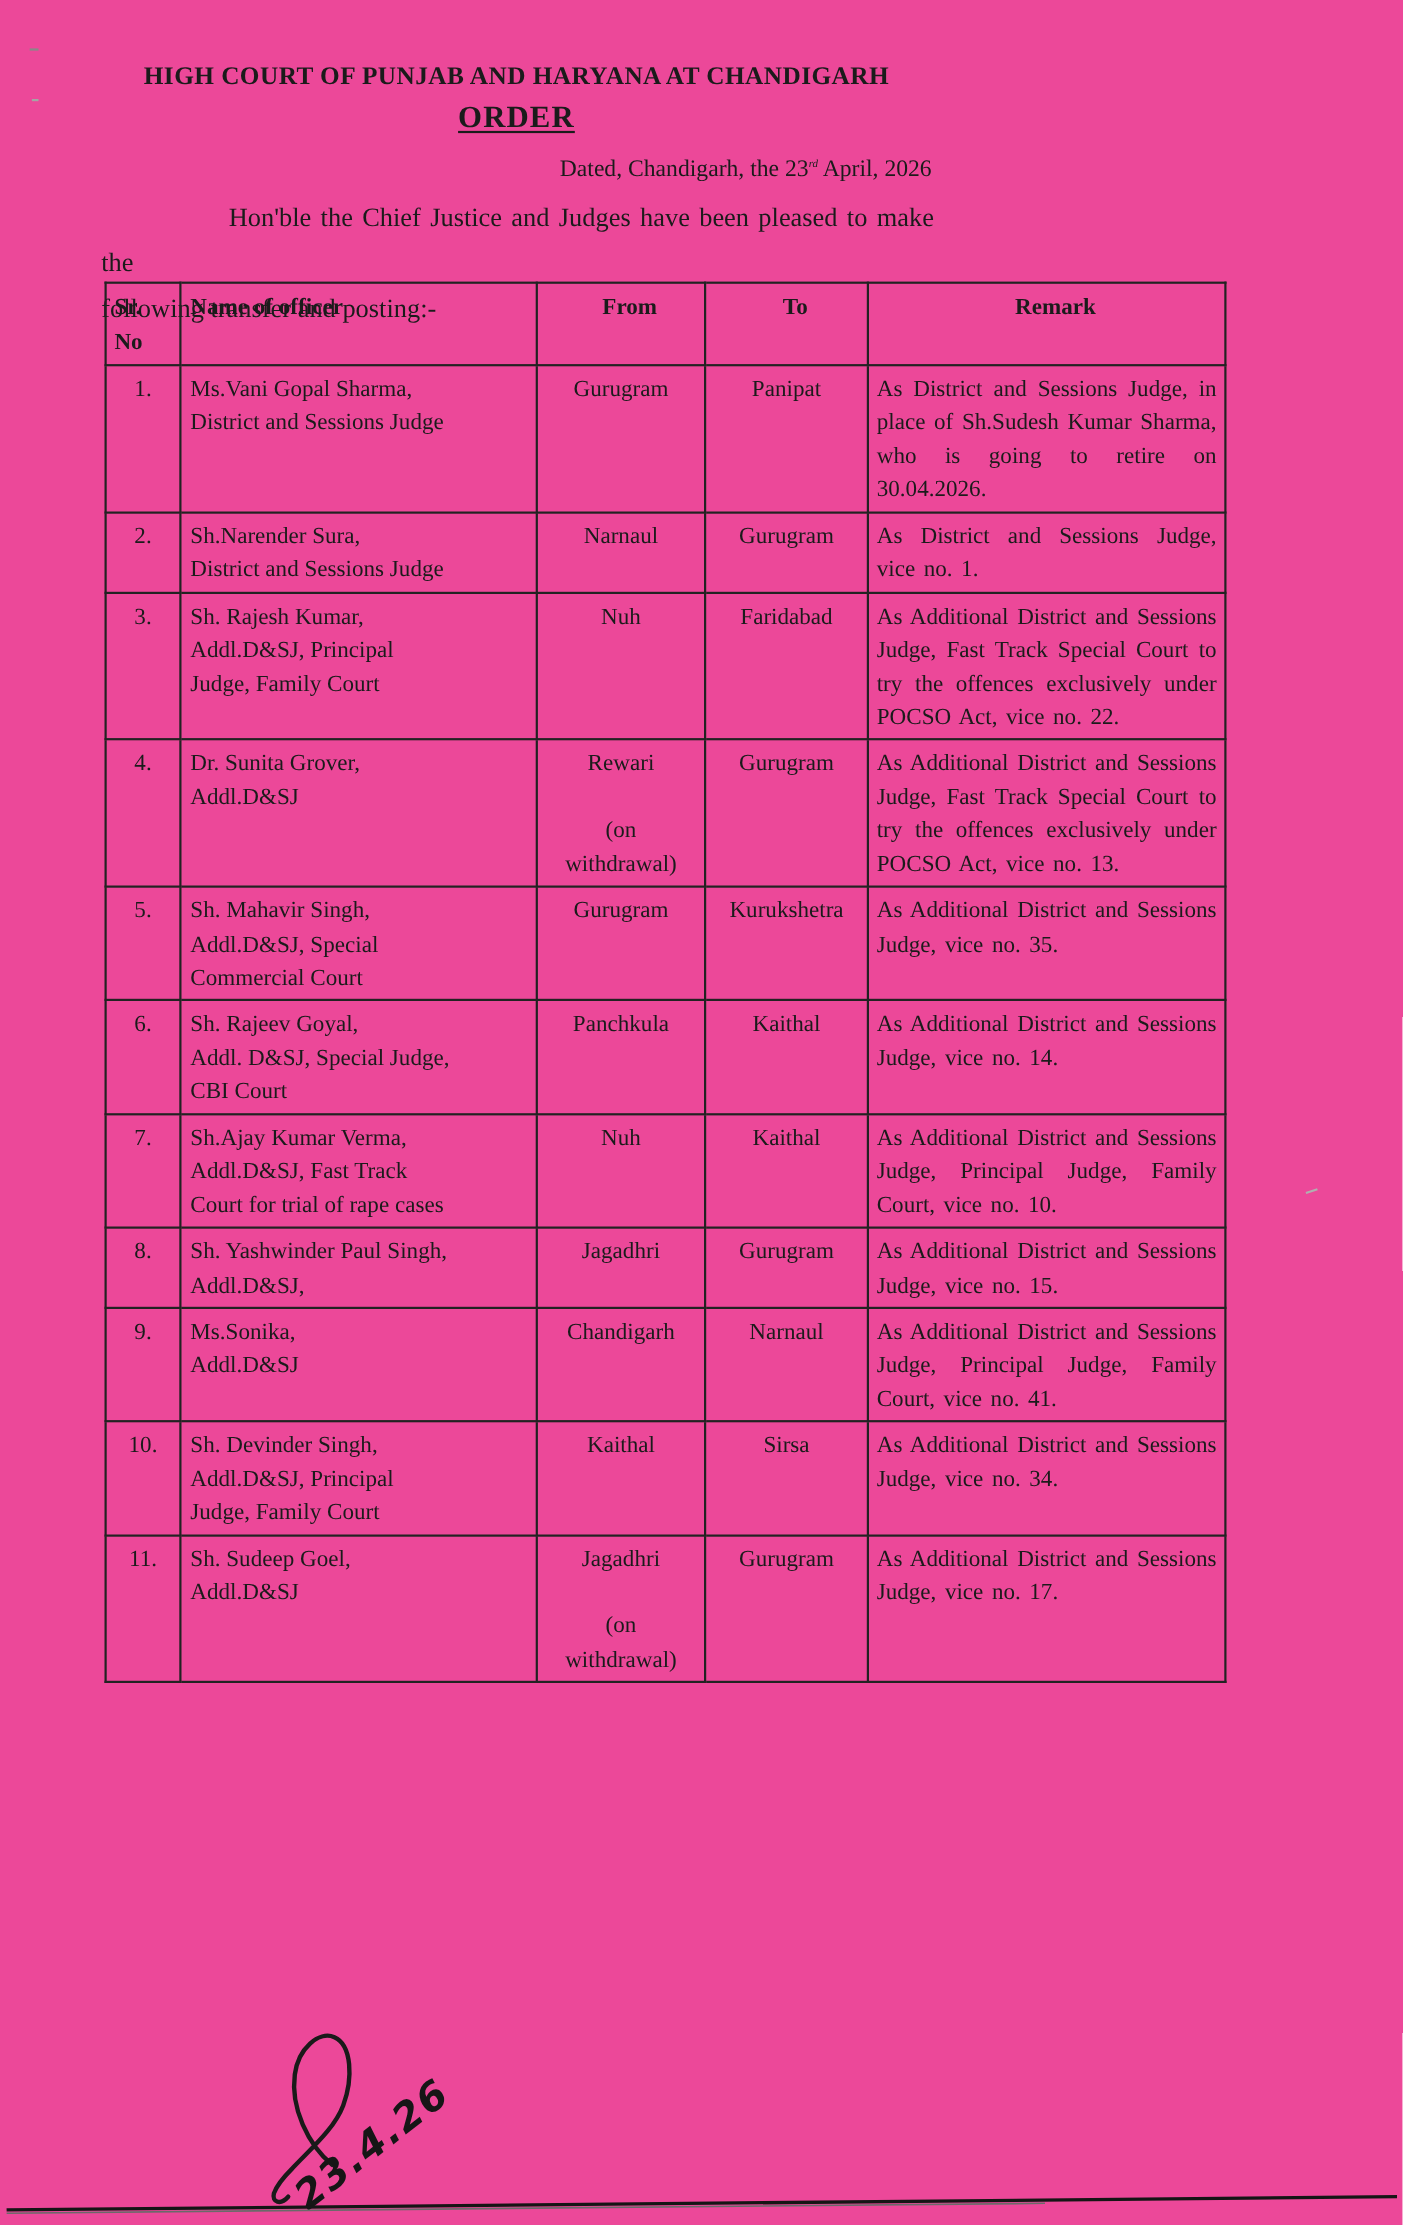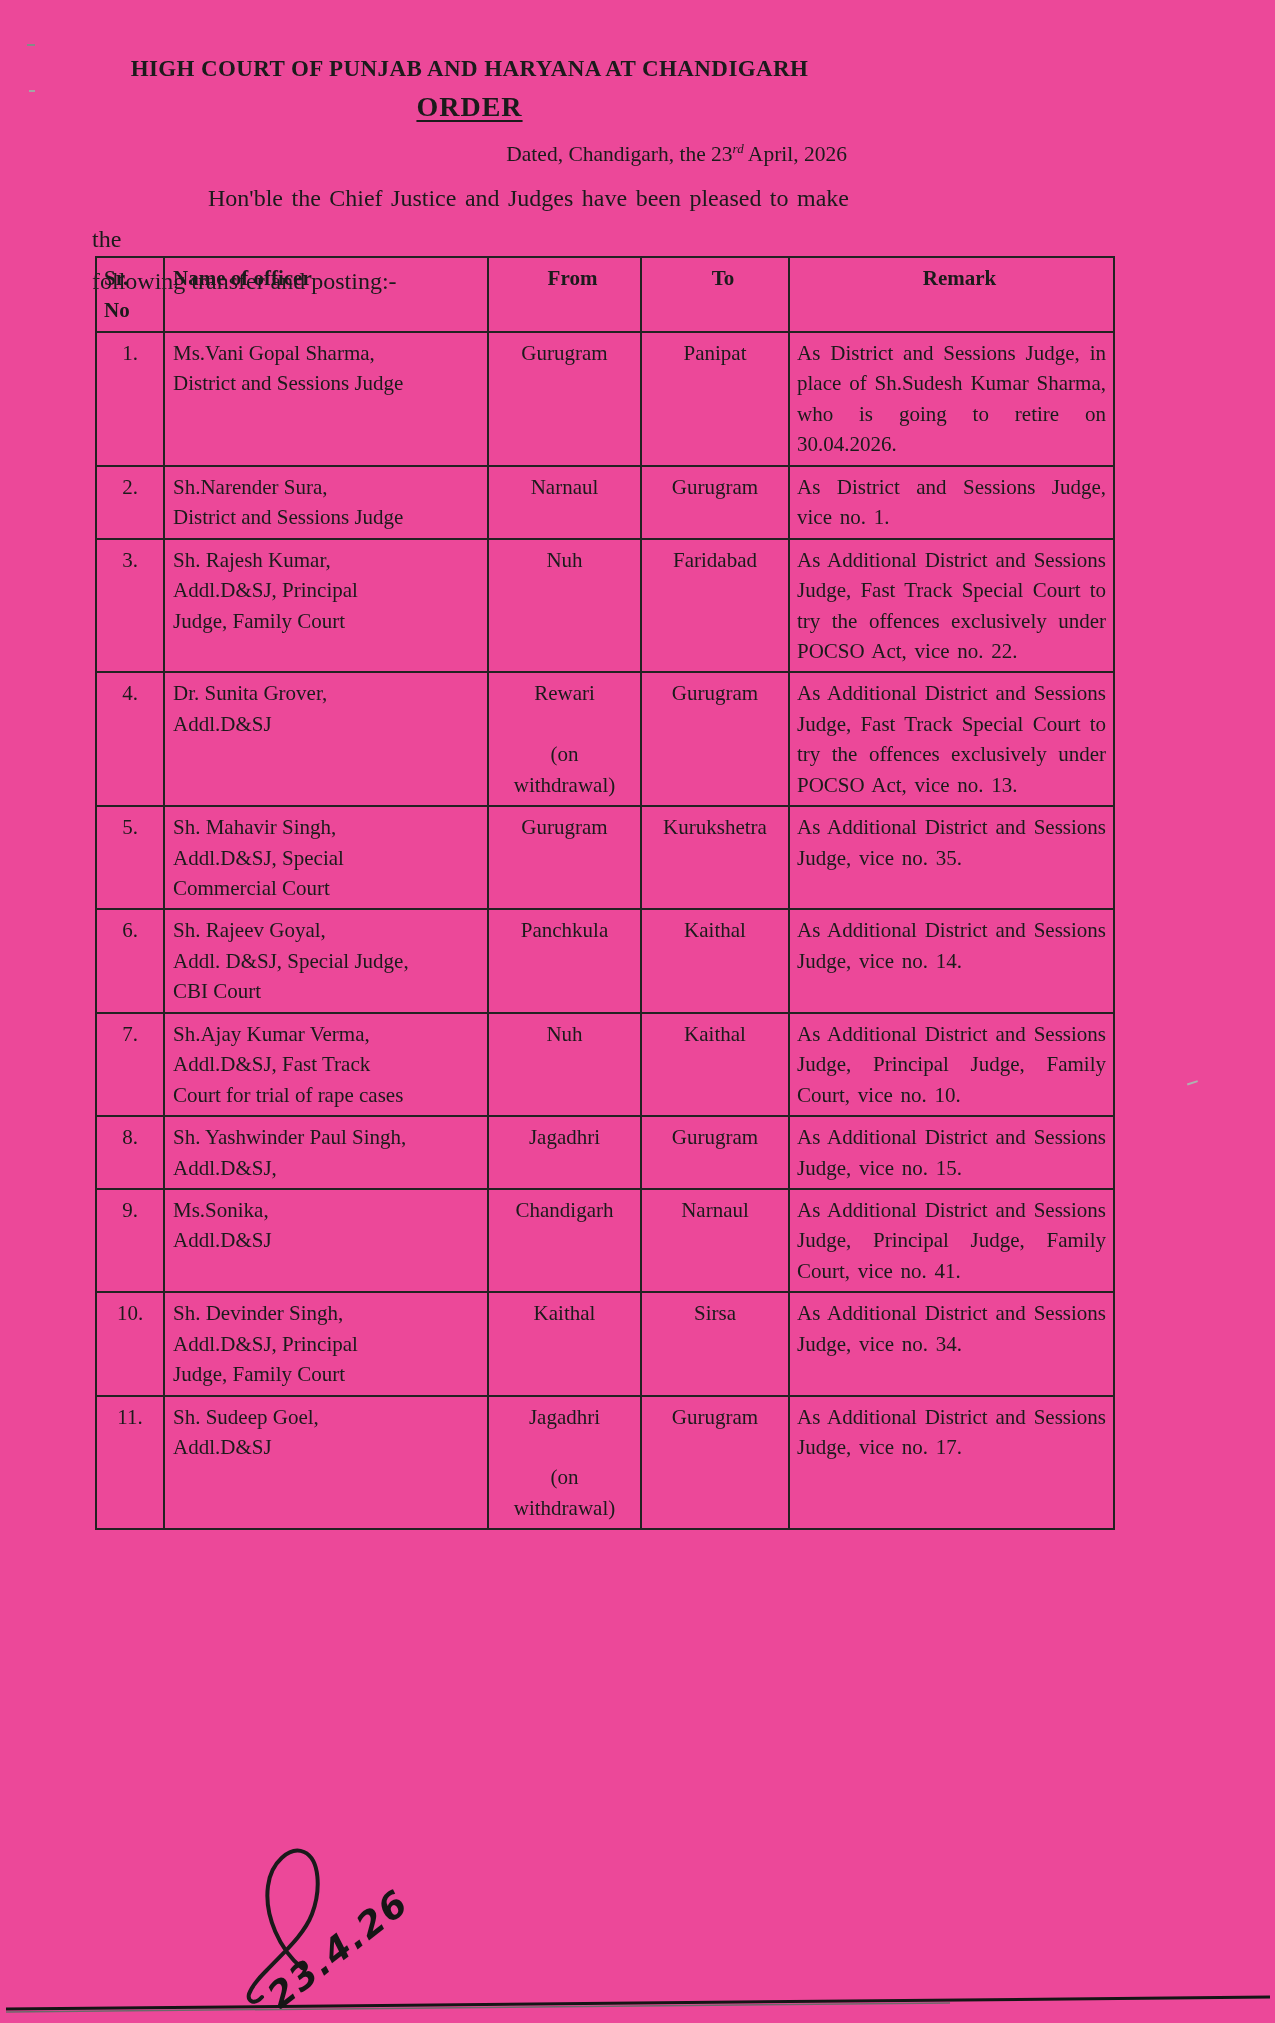--- a/index.html
+++ b/index.html
@@ -22,21 +22,21 @@
   }
   .order-heading span{
     text-decoration:underline;
     text-decoration-thickness:2px;
     text-underline-offset:4px;
   }
   .date-line{
     position:absolute;top:141px;left:92px;width:755px;
     text-align:right;font-size:21.5px;
   }
-  .date-line sup{font-size:13px;font-style:italic;}
+  .date-line sup{font-size:10px;font-style:italic;}
   .intro{
     position:absolute;top:178px;left:92px;width:757px;
     font-size:24px;line-height:1.72;
   }
   .intro-l1{text-indent:116px;text-align:justify;text-align-last:justify;}
   .intro-l2{text-align:left;font-family:Liberation Serif, serif;}
   table.transfer{
     position:absolute;top:256px;left:95px;
     width:1018px;border-collapse:collapse;table-layout:fixed;
     font-size:21px;

